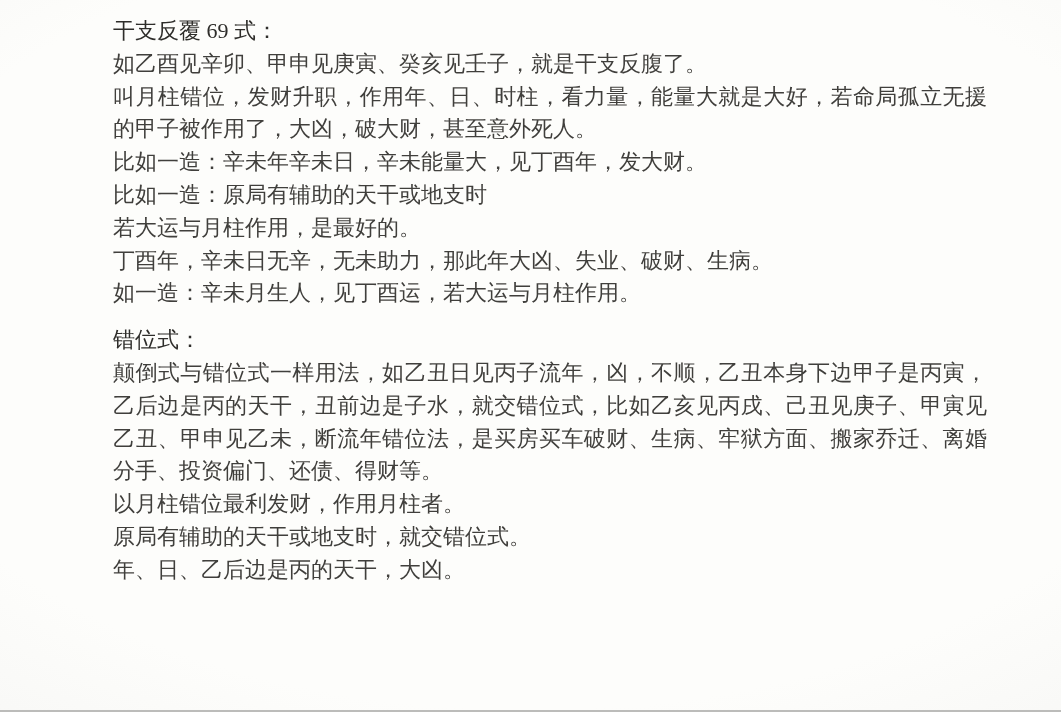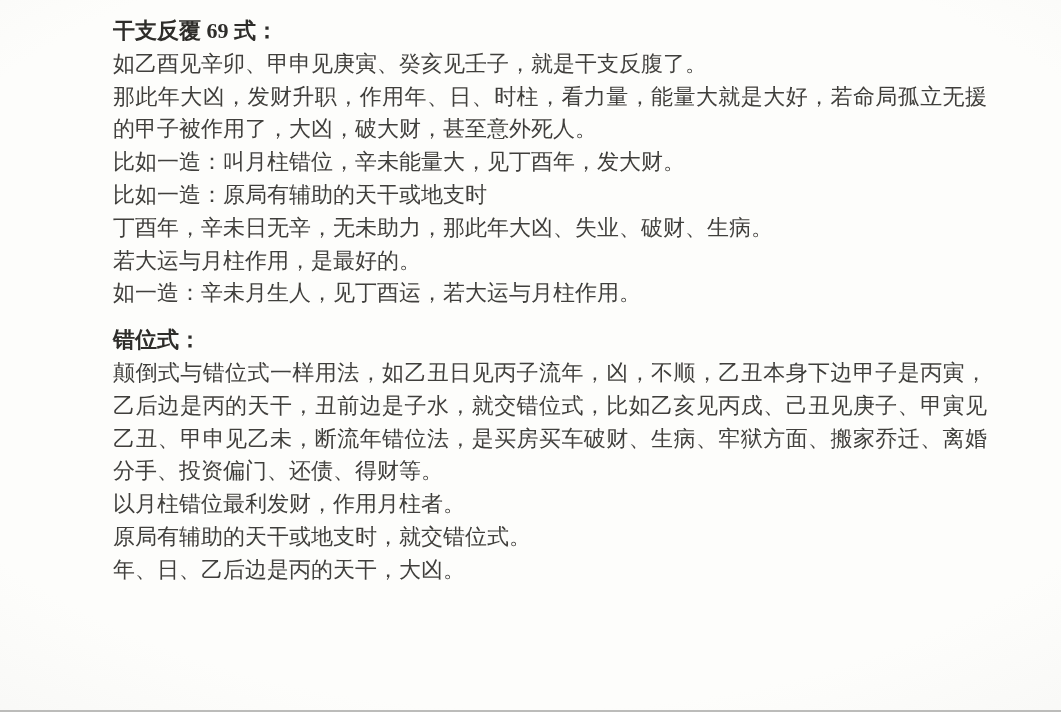--- a/index.html
+++ b/index.html
@@ -25,45 +25,45 @@
     box-sizing: border-box;
     padding: 15px 74px 0 113px;
     color: #403f3c;
     font-size: 22px;
     line-height: 32.8px;
     text-align: justify;
   }
   .section-heading {
     font-size: 22px;
     line-height: 32.8px;
-    font-weight: bold;
+    font-weight: normal;
     margin: 0;
     color: #2e2d2a;
   }
   .paragraph {
     margin: 0;
   }
   .section-cuowei {
     margin-top: 14px;
   }
 </style>
 </head>
 <body>
 
 <div class="photo-page">
   <div class="content">
 
     <section class="section-ganzhi">
       <h2 class="section-heading">干支反覆 69 式：</h2>
       <p class="paragraph">如乙酉见辛卯、甲申见庚寅、癸亥见壬子，就是干支反腹了。</p>
-      <p class="paragraph">那此年大凶，发财升职，作用年、日、时柱，看力量，能量大就是大好，若命局孤立无援的甲子被作用了，大凶，破大财，甚至意外死人。</p>
-      <p class="paragraph">比如一造：叫月柱错位，辛未能量大，见丁酉年，发大财。</p>
+      <p class="paragraph">叫月柱错位，发财升职，作用年、日、时柱，看力量，能量大就是大好，若命局孤立无援的甲子被作用了，大凶，破大财，甚至意外死人。</p>
+      <p class="paragraph">比如一造：辛未年辛未日，辛未能量大，见丁酉年，发大财。</p>
       <p class="paragraph">比如一造：原局有辅助的天干或地支时</p>
+      <p class="paragraph">若大运与月柱作用，是最好的。</p>
       <p class="paragraph">丁酉年，辛未日无辛，无未助力，那此年大凶、失业、破财、生病。</p>
-      <p class="paragraph">若大运与月柱作用，是最好的。</p>
       <p class="paragraph">如一造：辛未月生人，见丁酉运，若大运与月柱作用。</p>
     </section>
 
     <section class="section-cuowei">
       <h2 class="section-heading">错位式：</h2>
       <p class="paragraph">颠倒式与错位式一样用法，如乙丑日见丙子流年，凶，不顺，乙丑本身下边甲子是丙寅，乙后边是丙的天干，丑前边是子水，就交错位式，比如乙亥见丙戌、己丑见庚子、甲寅见乙丑、甲申见乙未，断流年错位法，是买房买车破财、生病、牢狱方面、搬家乔迁、离婚分手、投资偏门、还债、得财等。</p>
       <p class="paragraph">以月柱错位最利发财，作用月柱者。</p>
       <p class="paragraph">原局有辅助的天干或地支时，就交错位式。</p>
       <p class="paragraph">年、日、乙后边是丙的天干，大凶。</p>
     </section>

